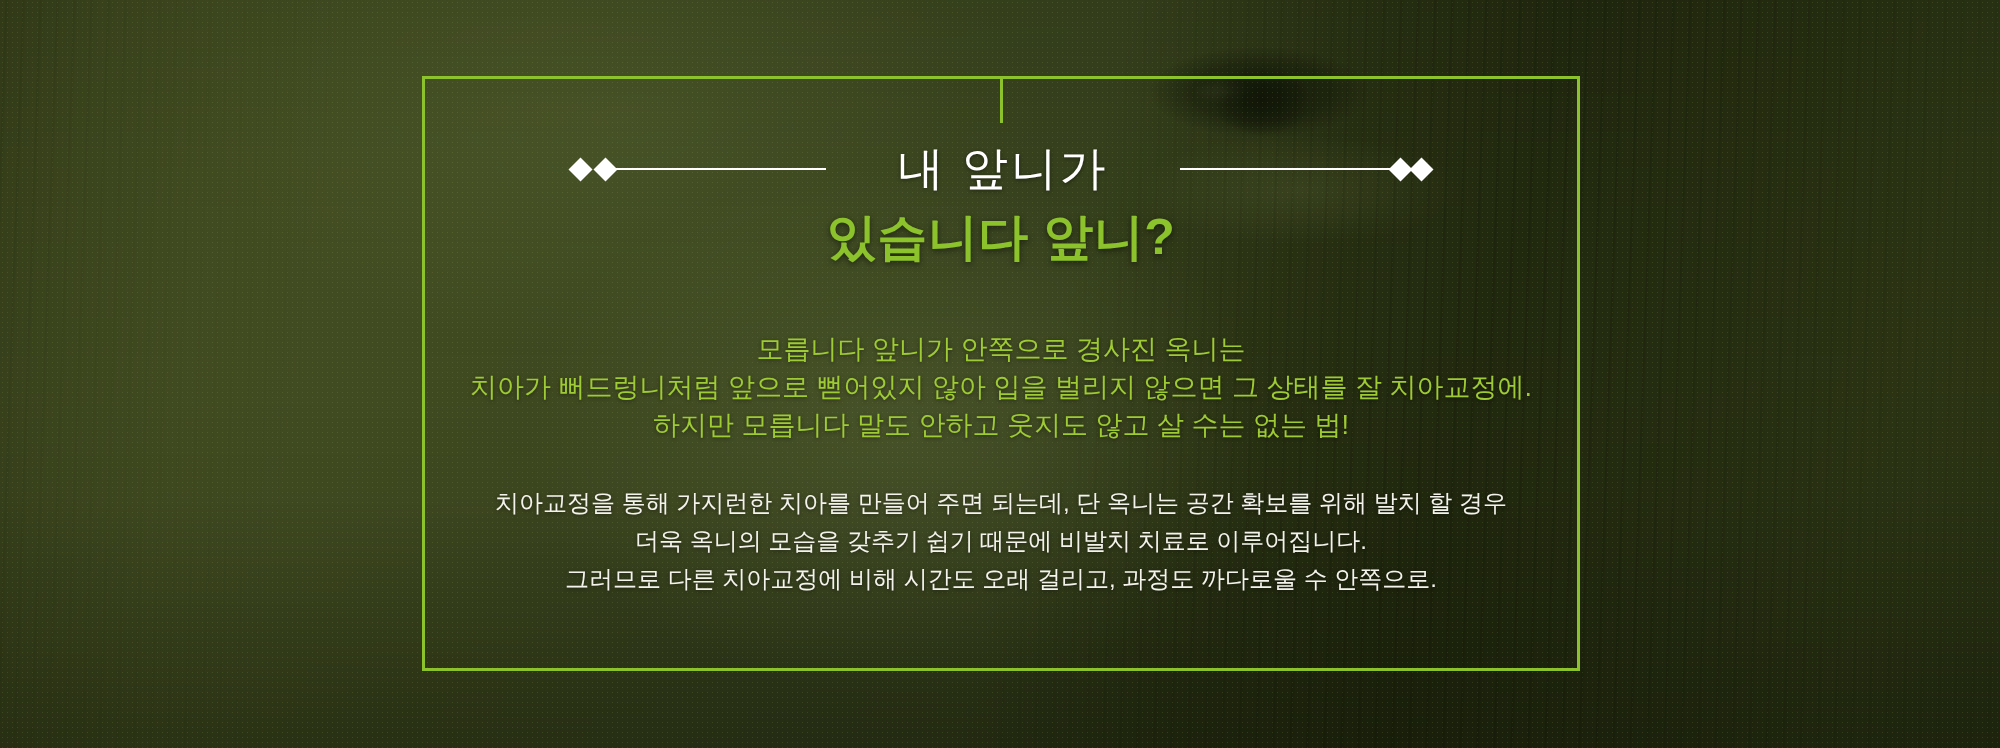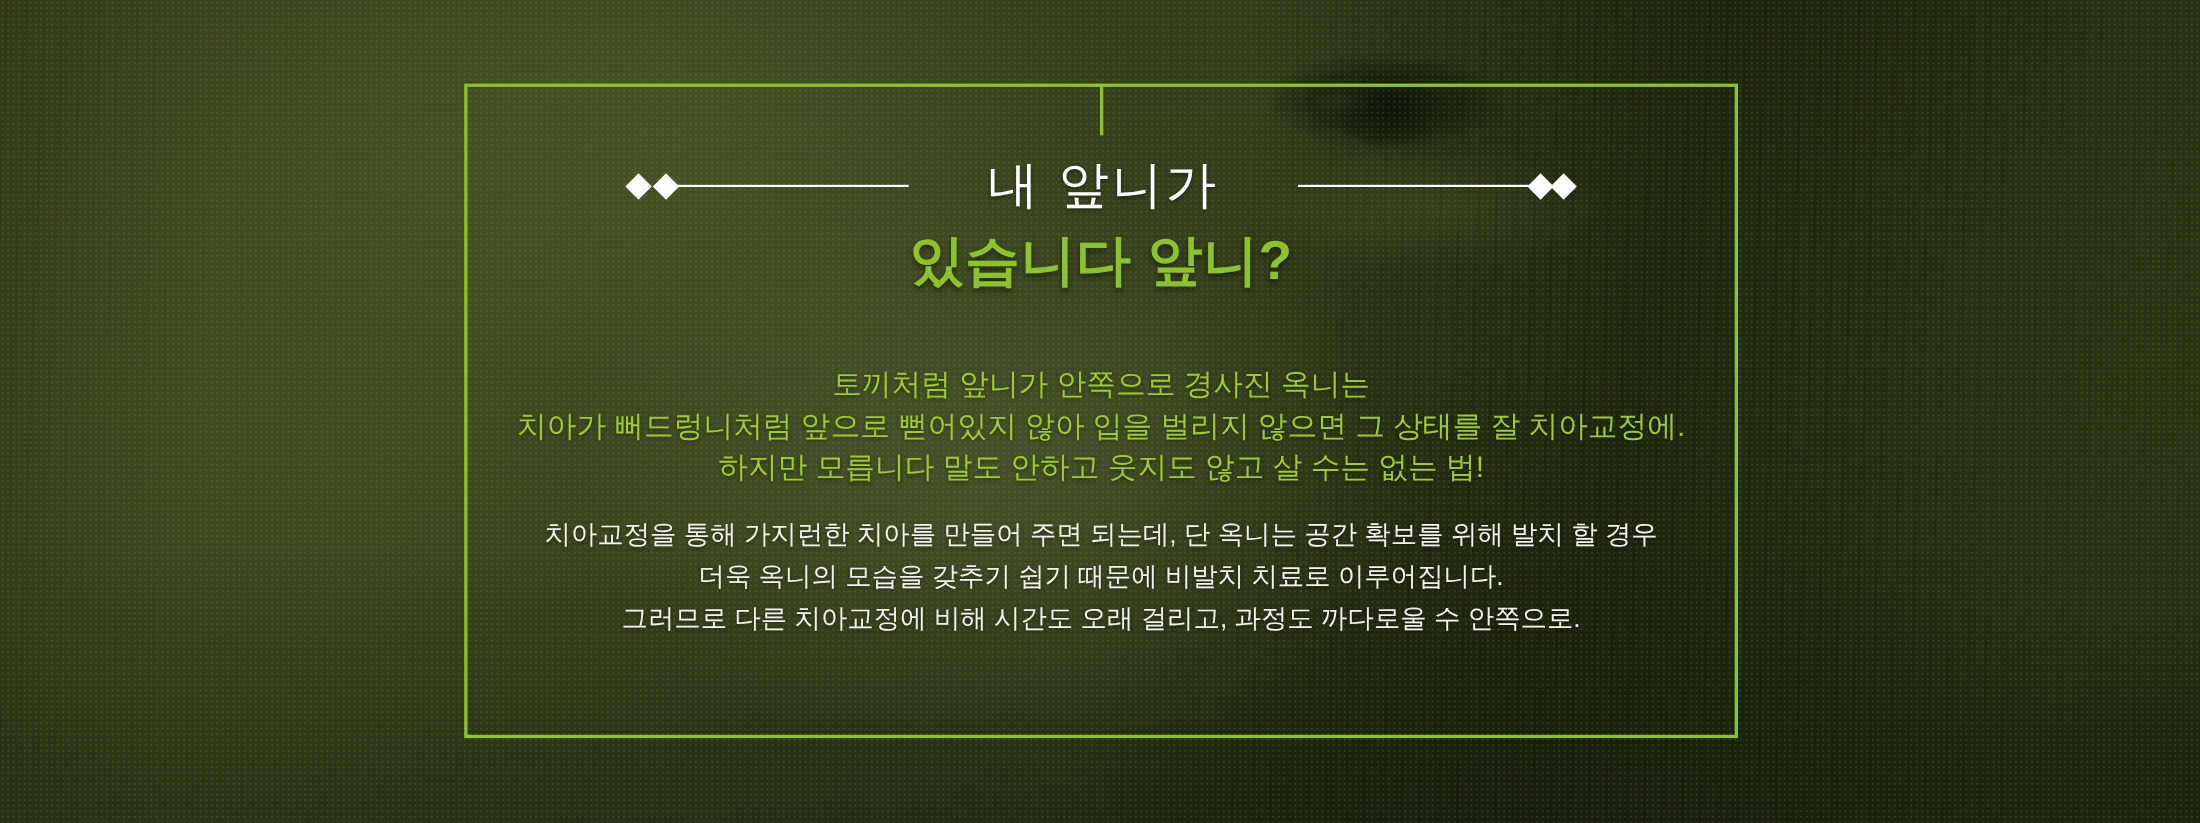--- a/index.html
+++ b/index.html
@@ -12,21 +12,21 @@
     background:#2d3515;
     font-family:"Liberation Sans", "DejaVu Sans", sans-serif;
   }
 
   
   #banner {
     position:relative;
     width:2000px;
     height:748px;
     overflow:hidden;
-    background:#000000;
+    background:#4c1d95;
   }
 
   
   .photo-layer {
     position:absolute;
     inset:0;
     
     background:
       
       radial-gradient(ellipse 150px 62px at 1260px 92px,
@@ -212,21 +212,21 @@
   .para-green {
     top:254px;
     color:#9ecb33;
     font-size:27px;
     font-weight:400;
     line-height:38px;
     text-shadow:0 1px 4px rgba(0,0,0,.45);
   }
 
   .para-white {
-    top:392px;
+    top:408px;
     color:#f3f3ec;
     font-size:24px;
     font-weight:400;
     line-height:38px;
     text-shadow:0 1px 4px rgba(0,0,0,.45);
   }
 </style>
 </head>
 <body>
 
@@ -261,21 +261,21 @@
           <span class="diamond"></span>
           <span class="diamond"></span>
         </div>
       </div>
 
     </div>
 
     <h1 class="title-sub">있습니다 앞니?</h1>
 
     <div class="para para-green">
-      <div class="line">토끼처럼 앞니가 안쪽으로 경사진 옥니는</div>
+      <div class="line">모릅니다 앞니가 안쪽으로 경사진 옥니는</div>
       <div class="line">치아가 뻐드렁니처럼 앞으로 뻗어있지 않아 입을 벌리지 않으면 그 상태를 잘 치아교정에.</div>
       <div class="line">하지만 모릅니다 말도 안하고 웃지도 않고 살 수는 없는 법!</div>
     </div>
 
     <div class="para para-white">
       <div class="line">치아교정을 통해 가지런한 치아를 만들어 주면 되는데, 단 옥니는 공간 확보를 위해 발치 할 경우</div>
       <div class="line">더욱 옥니의 모습을 갖추기 쉽기 때문에 비발치 치료로 이루어집니다.</div>
       <div class="line">그러므로 다른 치아교정에 비해 시간도 오래 걸리고, 과정도 까다로울 수 안쪽으로.</div>
     </div>
 

